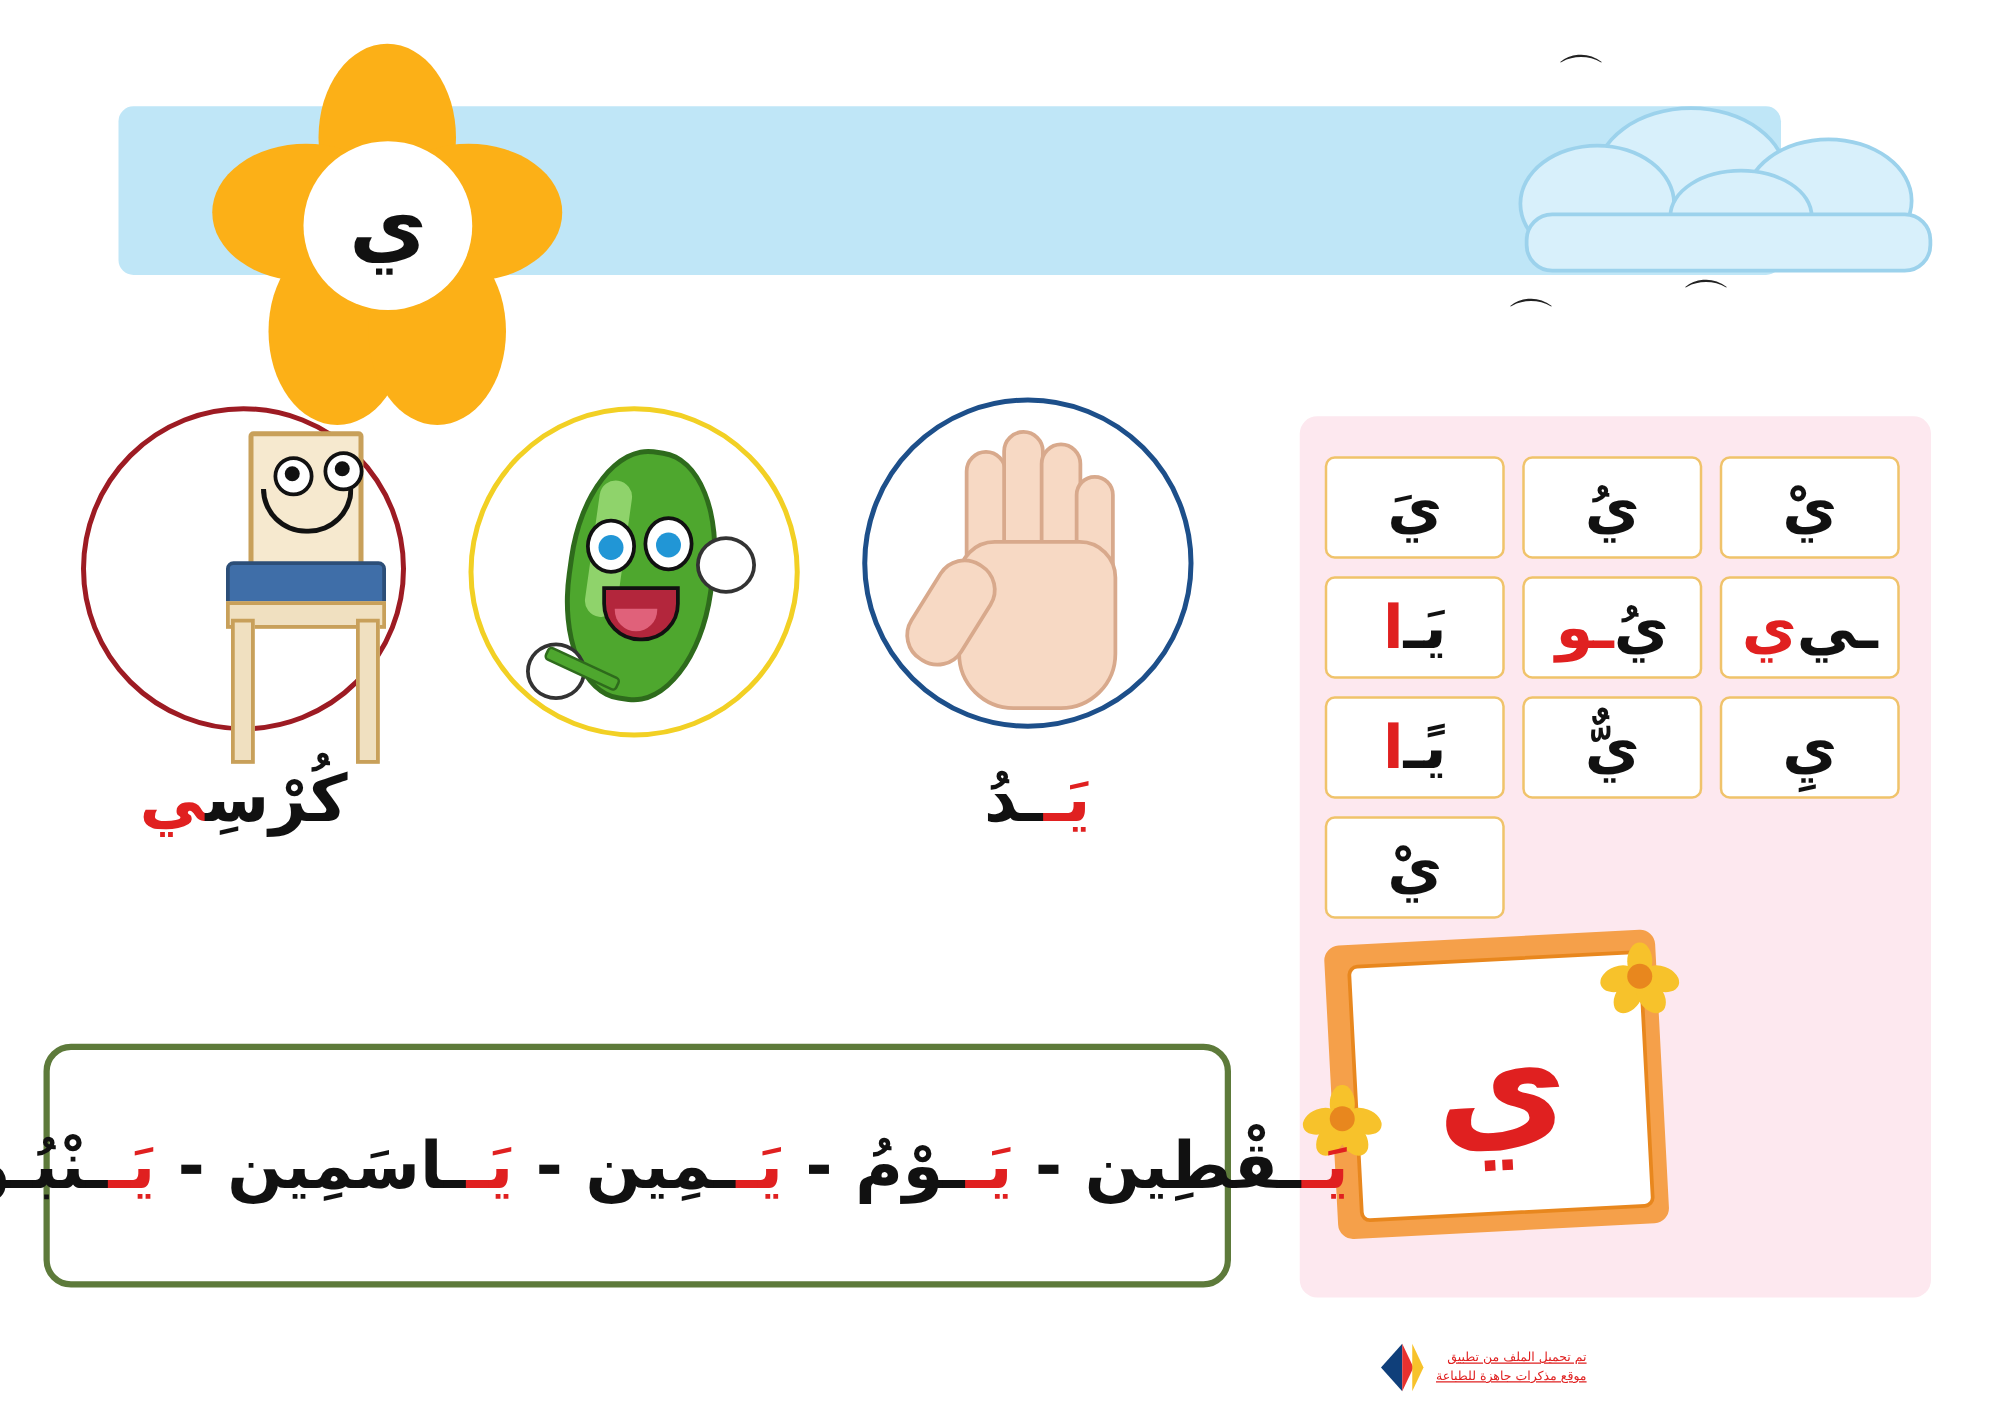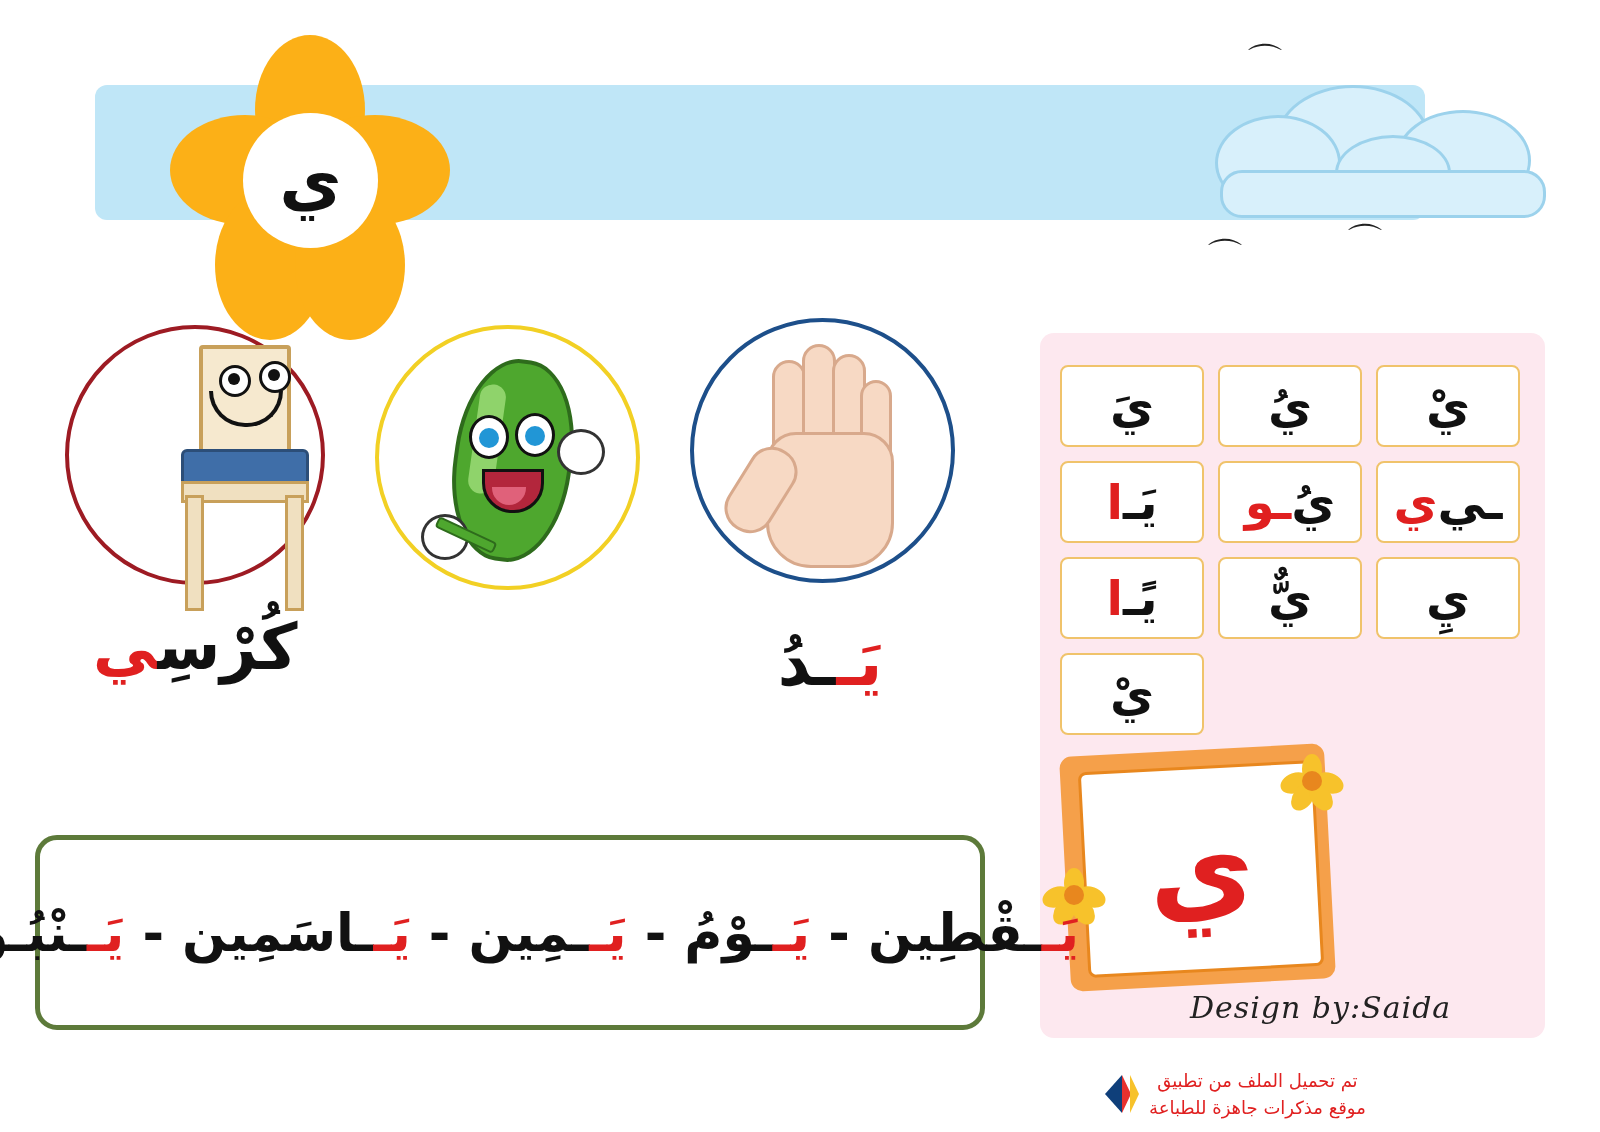--- a/index.html
+++ b/index.html
@@ -49,27 +49,27 @@
   .cloud-flat{position:absolute;left:5px;top:95px;width:320px;height:42px;background:#d8f0fb;border:3px solid #9cd2ec;border-radius:22px;}
   .bird{position:absolute;font-size:40px;color:#222;}
 
   
   .pic{position:absolute;border-radius:50%;box-sizing:border-box;}
   .pic-chair{left:65px;top:325px;width:260px;height:260px;border:4px solid #9d1b23;}
   .pic-cucumber{left:375px;top:325px;width:265px;height:265px;border:4px solid #f2d024;}
   .pic-hand{left:690px;top:318px;width:265px;height:265px;border:4px solid #1d4f8a;}
 
   .word{
-    position:absolute;font-size:64px;font-weight:bold;color:#111;
+    position:absolute;font-size:52px;font-weight:bold;color:#111;
     text-align:center;white-space:nowrap;
   }
   .word .hl{color:#e02020;}
   .word-chair{left:45px;top:610px;width:300px;}
   .word-cucumber{left:370px;top:610px;width:300px;}
-  .word-hand{left:700px;top:626px;width:260px;}
+  .word-hand{left:700px;top:610px;width:260px;}
 
   
   .chair-back{position:absolute;left:130px;top:16px;width:84px;height:110px;border:4px solid #c8a05a;background:#f6e9cf;border-radius:4px;}
   .chair-seat{position:absolute;left:112px;top:120px;width:122px;height:36px;background:#3f6ea8;border:3px solid #2c4e78;border-radius:6px;}
   .chair-apron{position:absolute;left:112px;top:152px;width:122px;height:16px;background:#f0e0c0;border:3px solid #c8a05a;}
   .chair-leg{position:absolute;width:13px;height:110px;background:#f0e0c0;border:3px solid #c8a05a;}
   .eye{position:absolute;width:26px;height:26px;border-radius:50%;background:#fff;border:3px solid #111;}
   .eye .pupil{position:absolute;left:6px;top:5px;width:12px;height:12px;border-radius:50%;background:#111;}
   .smile{position:absolute;left:140px;top:62px;width:66px;height:32px;border:4px solid #111;border-top:none;border-radius:0 0 40px 40px;}
 
@@ -139,21 +139,21 @@
     font-size:52px;font-weight:bold;color:#111;white-space:nowrap;
   }
   .sentence .hl{color:#e02020;}
   .sentence .sep{color:#111;}
 
   
   .footer{
     position:absolute;left:1105px;top:1068px;width:400px;height:52px;
     display:flex;flex-direction:row-reverse;align-items:center;gap:10px;
   }
-  .footer-text{color:#e02020;font-size:18px;line-height:1.5;text-align:center;}
+  .footer-text{color:#e02020;font-size:10px;line-height:1.5;text-align:right;text-decoration:underline;}
   .footer-logo{width:34px;height:38px;position:relative;}
   .footer-logo .s{position:absolute;width:0;height:0;}
   .fl1{border-top:19px solid transparent;border-bottom:19px solid transparent;border-right:17px solid #0f3f7a;left:0;top:0;}
   .fl2{border-top:19px solid transparent;border-bottom:19px solid transparent;border-left:9px solid #e8312f;left:17px;top:0;}
   .fl3{border-top:19px solid transparent;border-bottom:19px solid transparent;border-left:9px solid #f7c22b;left:25px;top:0;}
 </style>
 </head>
 <body>
 
 <div class="page">
@@ -298,21 +298,20 @@
     <div class="deco-flower" style="left:230px;top:14px;">
       <div class="dp" style="left:17px;top:0;"></div>
         <div class="dp" style="left:0;top:14px;transform:rotate(70deg);"></div>
       <div class="dp" style="left:34px;top:14px;transform:rotate(-70deg);"></div>
         <div class="dp" style="left:8px;top:28px;transform:rotate(35deg);"></div>
       <div class="dp" style="left:26px;top:28px;transform:rotate(-35deg);"></div>
         <div class="dc"></div>
     </div>
   </div>
 
-  <div class="design-by">Design by:Saida</div>
 
 
   <div class="green-box">
     <div class="sentence">
       <span class="hl">يَـ</span><span>ـقْطِين</span>
       <span class="sep">-</span>
       <span class="hl">يَـ</span><span>ـوْمُ</span>
       <span class="sep">-</span>
       <span class="hl">يَـ</span><span>ـمِين</span>
       <span class="sep">-</span>

